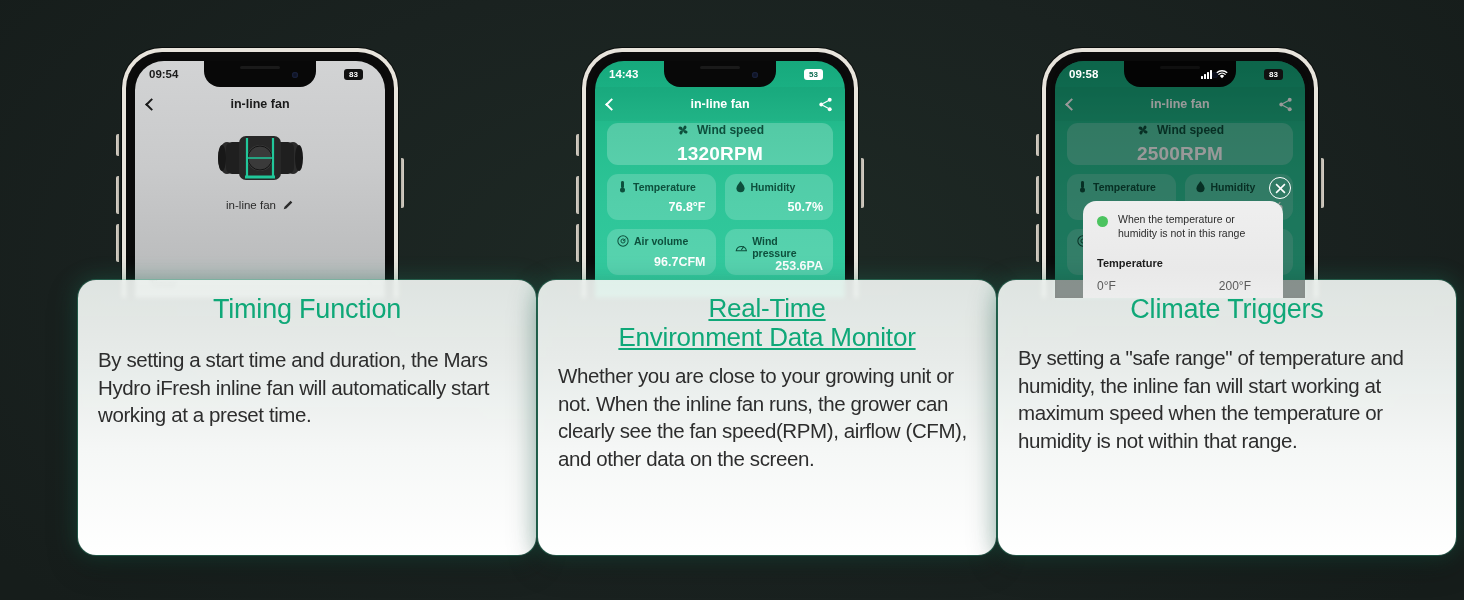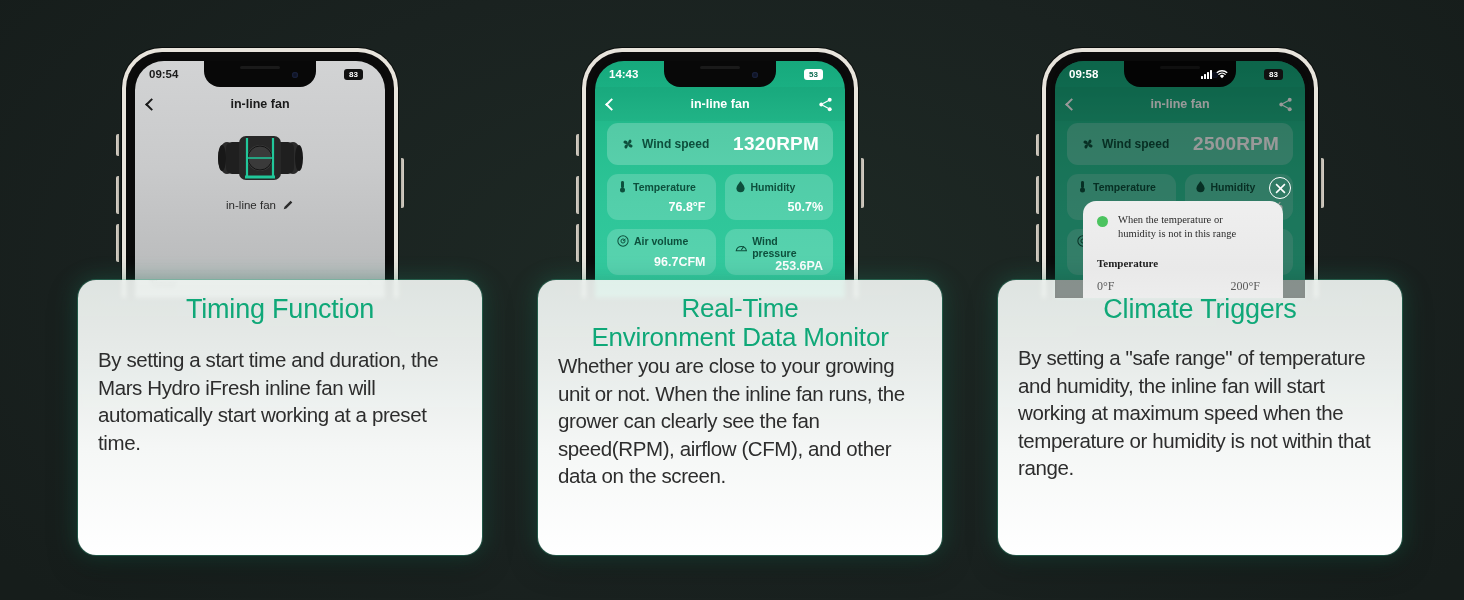--- a/index.html
+++ b/index.html
@@ -154,20 +154,21 @@
     color: #ffffff;
   }
   .screen-green .navbar { background: rgba(0,0,0,0.03); }
   .cards { position: absolute; top: 62px; left: 0; right: 0; padding: 0 12px; }
   .card-wide {
     background: rgba(255,255,255,0.22);
     border-radius: 11px;
     height: 42px;
     display: flex; align-items: center; justify-content: space-between;
     padding: 0 14px;
+    flex-direction: column;
   }
   .card-wide .lbl { display:flex; align-items:center; gap:7px; font-size: 12px; font-weight: bold; color:#0d4f3c; }
   .card-wide .val { font-size: 19px; font-weight: bold; color:#fff; letter-spacing:.2px; }
   .card-row { display: flex; gap: 9px; margin-top: 9px; }
   .card-half {
     flex: 1; background: rgba(255,255,255,0.18);
     border-radius: 11px; height: 46px; padding: 6px 10px;
     display: flex; flex-direction: column; justify-content: space-between;
   }
   .card-half .lbl { display:flex; align-items:center; gap:5px; font-size:10.5px; font-weight:bold; color:#0d4f3c; }
@@ -179,37 +180,36 @@
     position: absolute; z-index: 9; right: 14px; top: 116px;
     width: 22px; height: 22px; border-radius: 50%;
     border: 1.8px solid #fff; color:#fff;
     display:flex; align-items:center; justify-content:center;
   }
   .modal {
     position: absolute; z-index: 9;
     left: 28px; right: 22px; top: 140px; bottom: 0;
     background: linear-gradient(180deg,#efefef 0%,#e9e9e9 70%,#ededed 100%);
     border-radius: 13px 13px 0 0;
-    padding: 12px 23px 0 14px;
+    padding: 12px 32px 0 14px;
     color: #1c1c1c;
-    font-family: Liberation Serif, serif;
   }
   .modal-opt { display:flex; gap:10px; align-items:flex-start; }
   .radio-dot {
     width: 11px; height: 11px; border-radius: 50%;
     background: #4bc35f; flex: 0 0 auto; margin-top: 3px;
   }
   .modal-opt-text { font-size: 10.5px; line-height: 1.32; color:#2b2b2b; }
   .modal-sec { margin-top: 16px; font-size: 11px; font-weight: bold; }
   .modal-range { margin-top: 10px; display:flex; justify-content:space-between; font-size:12px; color:#5a5a5a; }
 
   
   .caption {
     position: absolute;
-    top: 280px; width: 404px; height: 275px;
+    top: 280px; width: 458px; height: 275px;
     border-radius: 18px;
     background: linear-gradient(180deg,
         rgba(238,243,240,0.93) 0%,
         rgba(240,244,242,0.96) 30%,
         rgba(248,250,249,0.99) 62%,
         #ffffff 100%);
     box-shadow:
       0 0 0 1px rgba(61,190,150,0.30),
       0 0 22px 2px rgba(47,190,145,0.22),
       0 10px 30px rgba(0,0,0,0.35);
@@ -234,23 +234,23 @@
 
   .cap-title {
     text-align: center;
     color: #0fa878;
     font-size: 27px;
     line-height: 1.12;
     font-weight: normal;
     letter-spacing: -0.2px;
     white-space: pre-line;
   }
-  .cap-title.small { font-size: 26px; }
+  .cap-title.small { font-size: 26px; text-decoration: underline; }
   .cap-body {
-    margin-top: 0;
+    margin-top: 10px;
     color: #2d2d2d;
     font-size: 20.5px;
     line-height: 1.34;
     letter-spacing: -0.4px;
   }
   .caption.c3 .cap-body { margin-top: 20px; }
   .caption.c1 .cap-body { margin-top: 22px; }
 </style>
 </head>
 <body>

